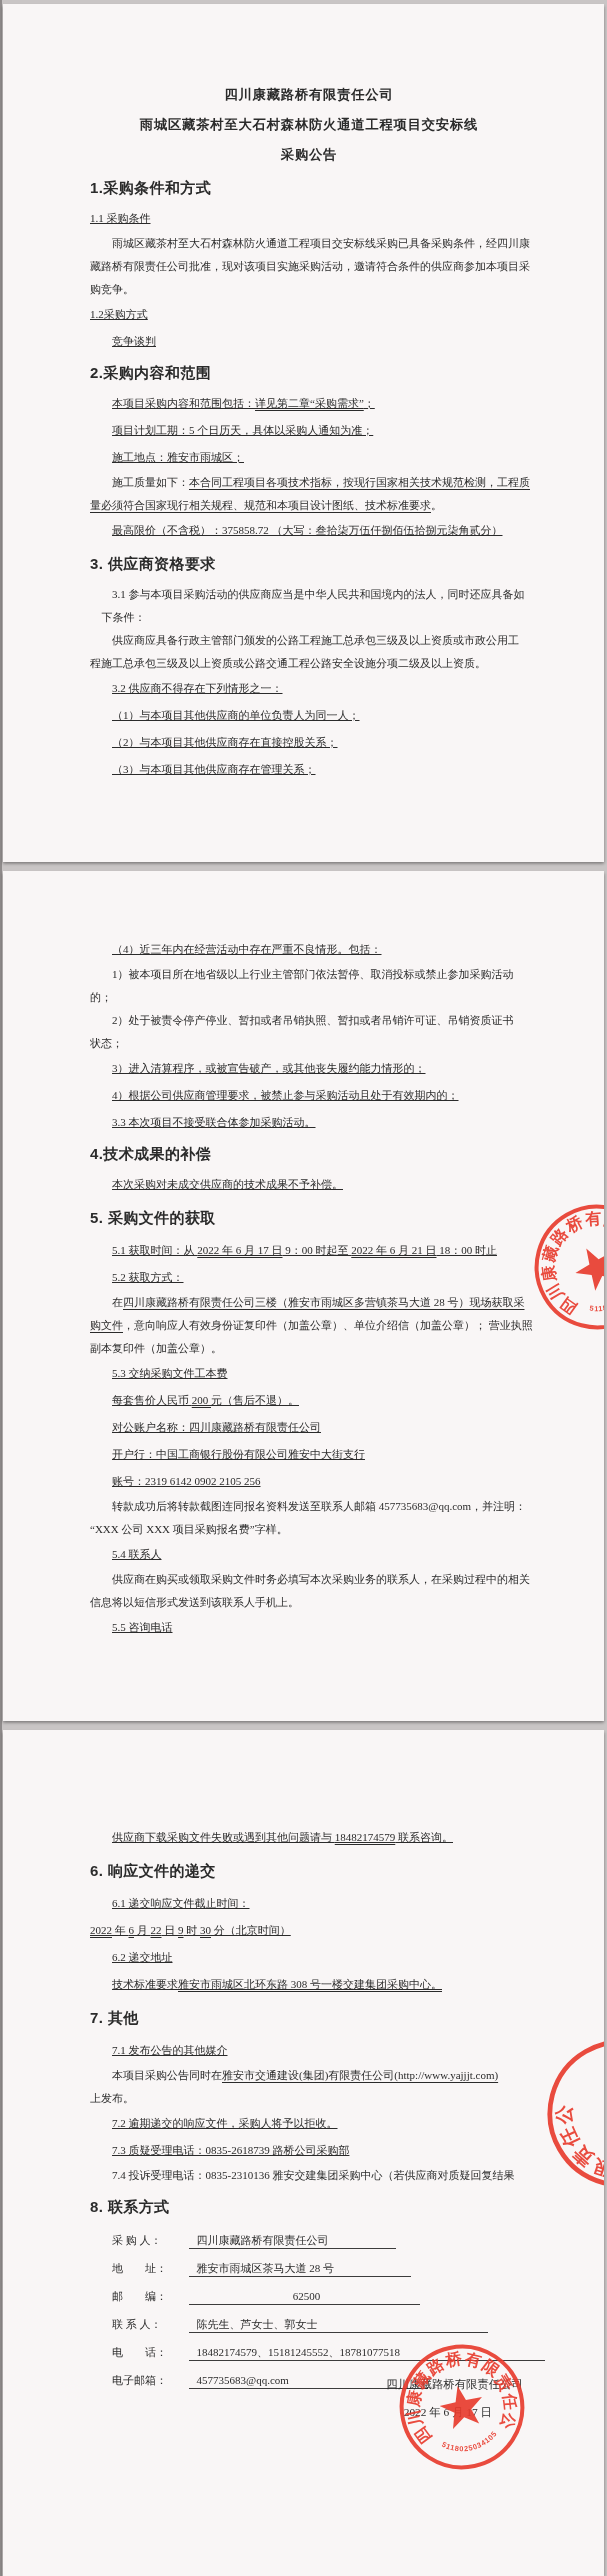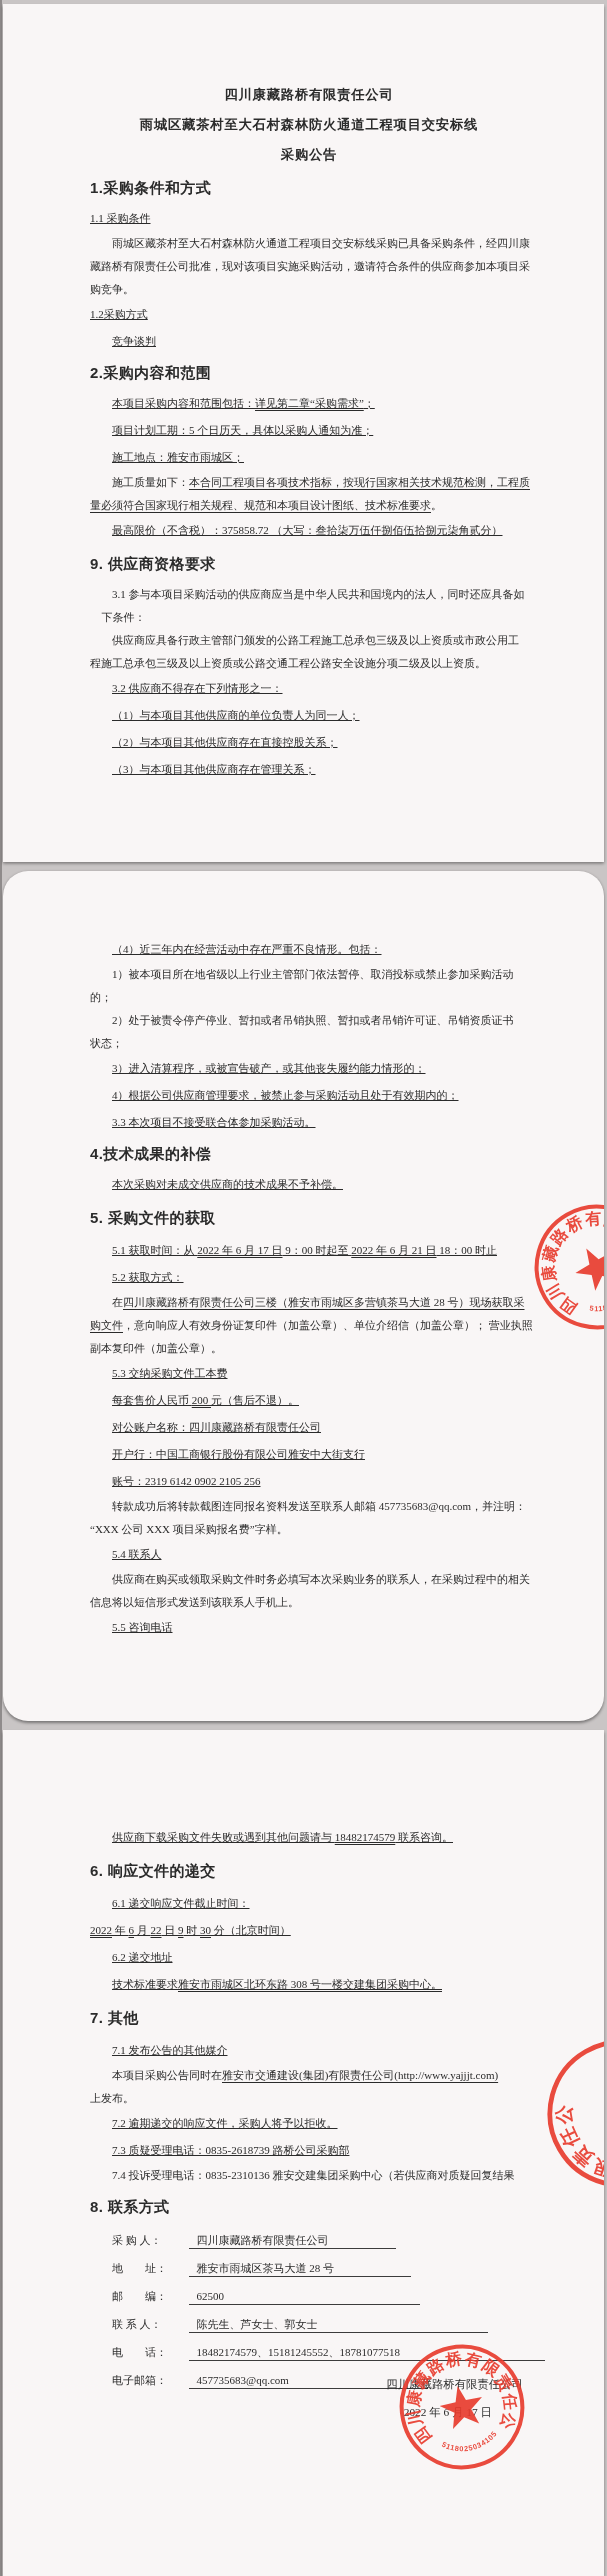--- a/index.html
+++ b/index.html
@@ -8,21 +8,21 @@
     background:#c9c5c5;
     font-family:"Liberation Serif","DejaVu Serif",serif;
     color:#2b2b2b;
   }
   .edge-strip{position:absolute;left:0;top:0;width:2.3px;height:2576px;background:#8f8b8b;}
   .page{
     position:absolute;left:3px;width:601px;background:#f9f6f6;
     overflow:hidden;box-shadow:0 1.5px 3px rgba(0,0,0,.4);
   }
   #pg1{top:3.8px;height:858px;}
-  #pg2{top:871px;height:850px;border-radius:25px;}
+  #pg2{top:871px;height:850px;}
   #pg3{top:1730px;height:846px;}
   .inner{padding:0 76px 0 87px;font-size:11px;line-height:27px;}
   .t1{font-family:"Liberation Serif",serif;font-weight:700;font-size:13.3px;line-height:30px;text-align:center;letter-spacing:0.8px;}
   .t1.first{padding-top:76px;}
   .tu{text-underline-offset:3px;}
   .hd{font-family:"Liberation Sans","DejaVu Sans",sans-serif;font-weight:700;font-size:15px;line-height:35px;letter-spacing:0.4px;}
   .hd.sp{line-height:39px;}
   .ln{line-height:27px;white-space:nowrap;text-decoration:underline;}
   .lnw{line-height:23px;white-space:nowrap;}
   .ind{padding-left:22px;}
@@ -56,21 +56,21 @@
     <div class="ln ind">竞争谈判</div>
 
     <div class="hd">2.采购内容和范围</div>
     <div class="ln ind"><span>本项目采购内容和范围包括：</span><span class="u">详见第二章“采购需求”</span><span>；</span></div>
     <div class="ln ind">项目计划工期：5 个日历天，具体以采购人通知为准；</div>
     <div class="ln ind">施工地点：雅安市雨城区；</div>
     <div class="lnw ind"><span>施工质量如下：</span><span class="u">本合同工程项目各项技术指标，按现行国家相关技术规范检测，工程质</span></div>
     <div class="lnw"><span class="u">量必须符合国家现行相关规程、规范和本项目设计图纸、技术标准要求</span><span>。</span></div>
     <div class="ln ind">最高限价（不含税）：375858.72 （大写：叁拾柒万伍仟捌佰伍拾捌元柒角贰分）</div>
 
-    <div class="hd sp">9.  供应商资格要求</div>
+    <div class="hd sp">3.  供应商资格要求</div>
     <div class="lnw ind">3.1 参与本项目采购活动的供应商应当是中华人民共和国境内的法人，同时还应具备如</div>
     <div class="lnw ind1">下条件：</div>
     <div class="lnw ind">供应商应具备行政主管部门颁发的公路工程施工总承包三级及以上资质或市政公用工</div>
     <div class="lnw">程施工总承包三级及以上资质或公路交通工程公路安全设施分项二级及以上资质。</div>
     <div class="ln ind">3.2 供应商不得存在下列情形之一：</div>
     <div class="ln ind">（1）与本项目其他供应商的单位负责人为同一人；</div>
     <div class="ln ind">（2）与本项目其他供应商存在直接控股关系；</div>
     <div class="ln ind">（3）与本项目其他供应商存在管理关系；</div>
   </div>
 </div>
@@ -136,21 +136,21 @@
     <div class="ln ind">7.1 发布公告的其他媒介</div>
     <div class="lnw ind"><span>本项目采购公告同时在</span><span class="u">雅安市交通建设(集团)有限责任公司(http://www.yajjjt.com)</span></div>
     <div class="lnw">上发布。</div>
     <div class="ln ind">7.2 逾期递交的响应文件，采购人将予以拒收。</div>
     <div class="ln ind">7.3 质疑受理电话：0835-2618739 路桥公司采购部</div>
     <div class="lnw ind">7.4 投诉受理电话：0835-2310136 雅安交建集团采购中心（若供应商对质疑回复结果</div>
 
     <div class="hd sp">8.  联系方式</div>
     <div class="frow ind"><span class="flab">采 购 人：</span><span class="fval" style="min-width:196px;">四川康藏路桥有限责任公司</span></div>
     <div class="frow ind"><span class="flab">地　　址：</span><span class="fval" style="min-width:211px;">雅安市雨城区茶马大道 28 号</span></div>
-    <div class="frow ind"><span class="flab">邮　　编：</span><span class="fval" style="min-width:220px;">62500</span></div>
+    <div class="frow ind"><span class="flab">邮　　编：</span><span class="fval" style="min-width:220px;text-align:center;">62500</span></div>
     <div class="frow ind"><span class="flab">联 系 人：</span><span class="fval" style="min-width:288px;">陈先生、芦女士、郭女士</span></div>
     <div class="frow ind"><span class="flab">电　　话：</span><span class="fval" style="min-width:345px;">18482174579、15181245552、18781077518</span></div>
     <div class="frow ind"><span class="flab">电子邮箱：</span><span class="fval" style="min-width:228px;">457735683@qq.com</span></div>
   </div>
 
   <div class="sign" style="top:647px;right:81px;">四川康藏路桥有限责任公司</div>
   <div class="sign" style="top:675px;right:112px;">2022 年 6 月 17 日</div>
 
   <div class="seal" style="left:392px;top:610px;transform:rotate(-12deg);">
     <svg width="134" height="134" viewBox="0 0 200 200">

